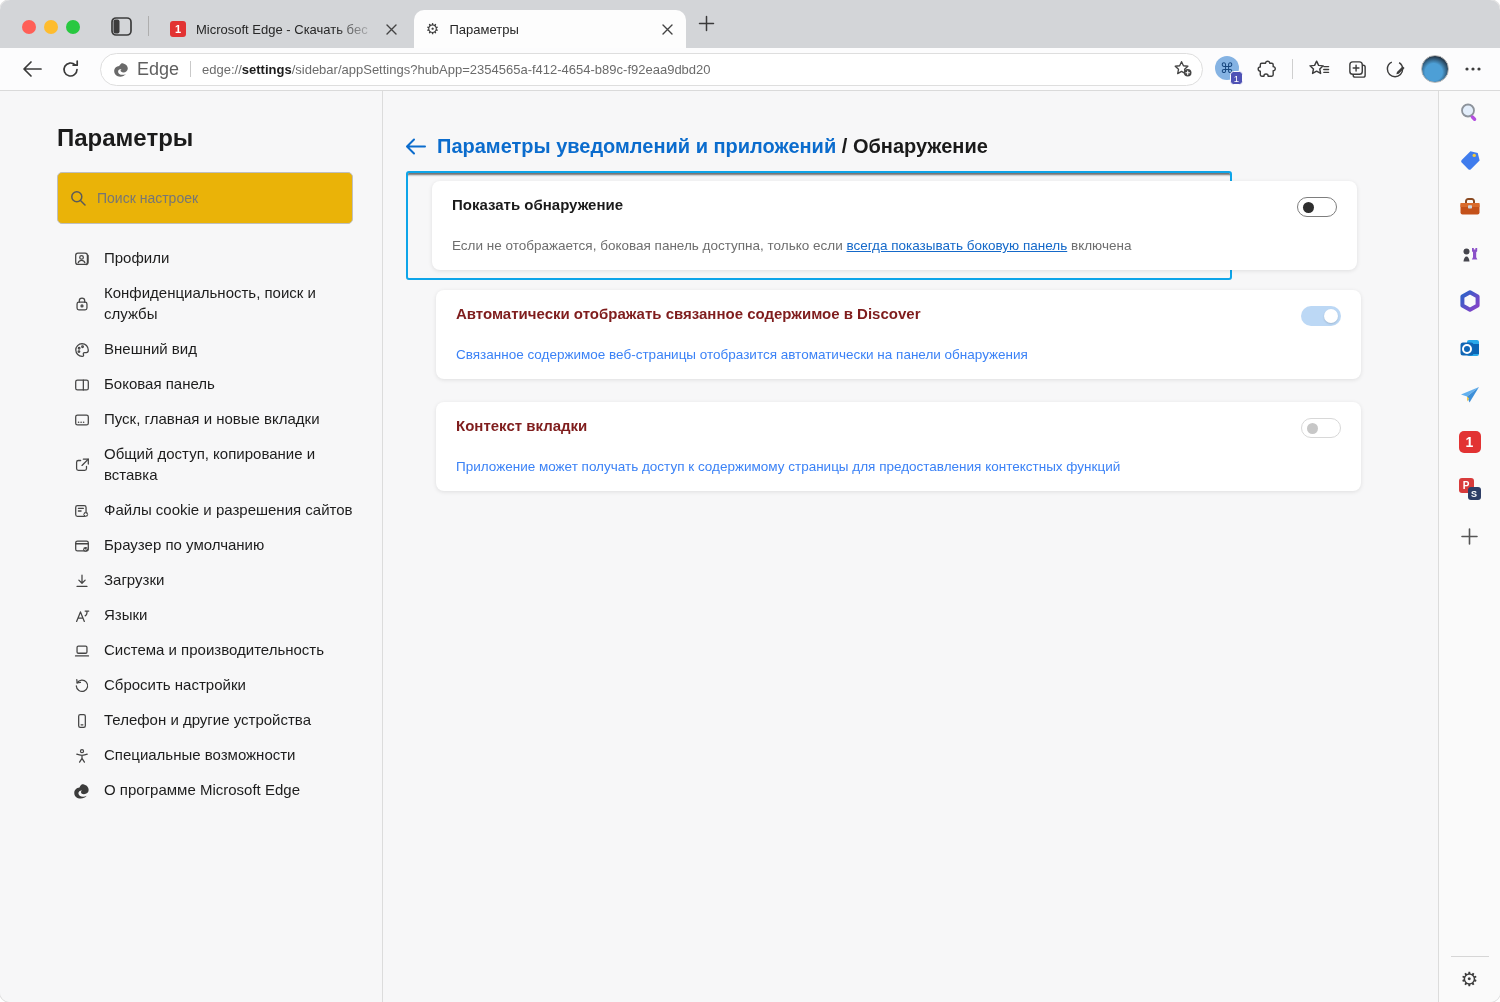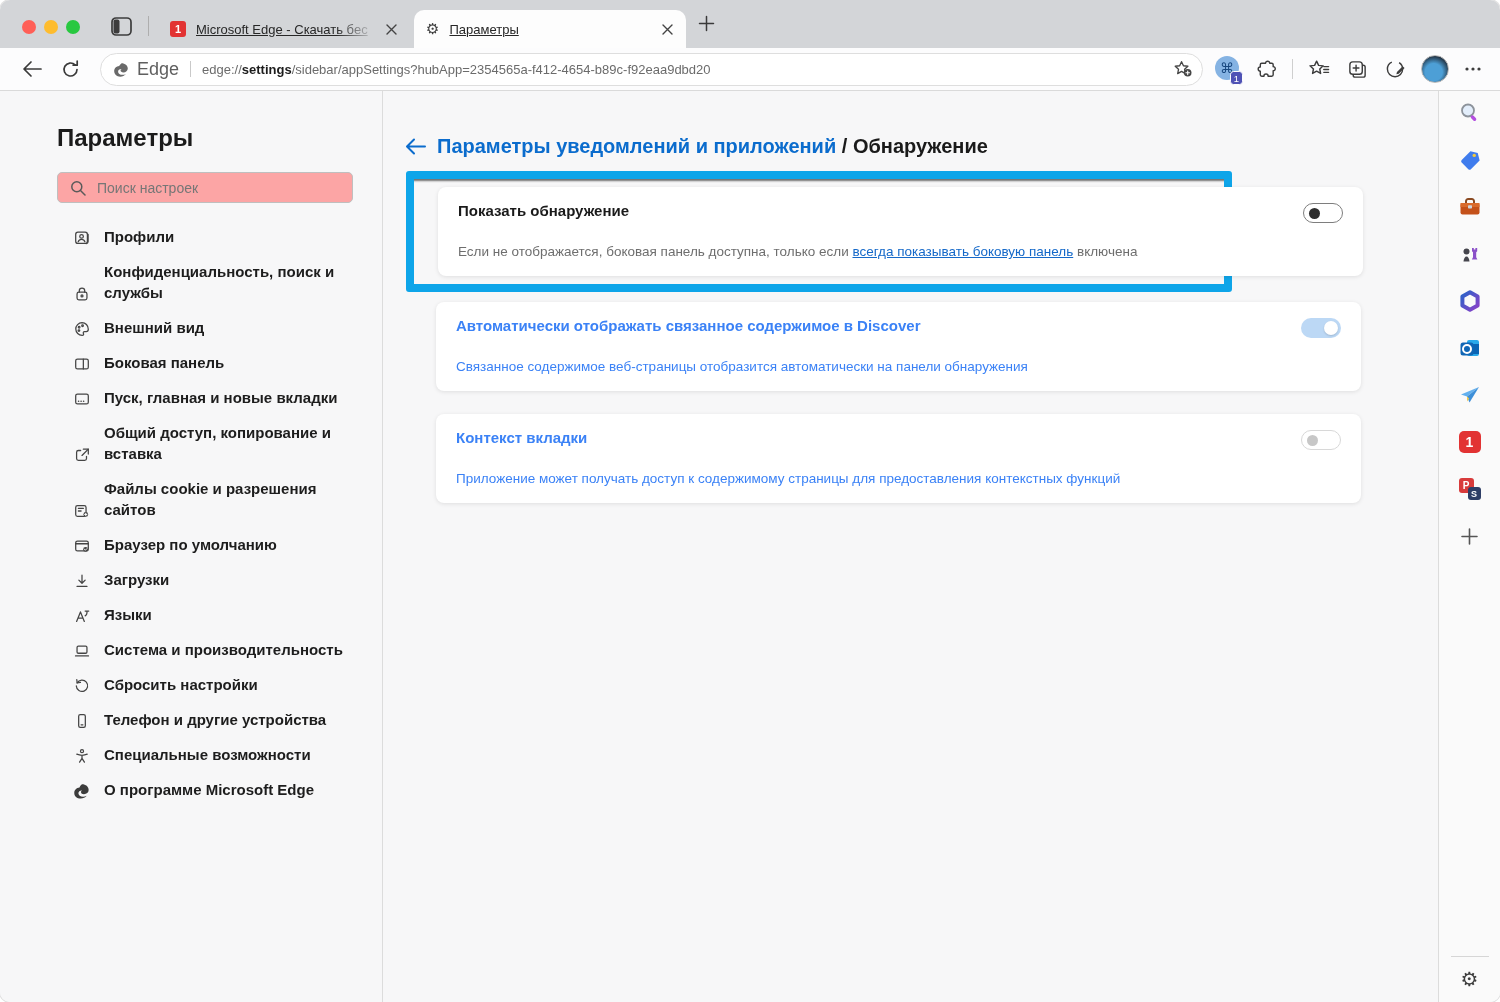--- a/index.html
+++ b/index.html
@@ -9,21 +9,21 @@
   
   .tabstrip{height:48px;background:#d3d5d8;display:flex;align-items:flex-end;flex:0 0 auto;position:relative;}
   .traffic{position:absolute;left:22px;top:20px;display:flex;gap:8px;}
   .tl{width:14px;height:14px;border-radius:50%;display:inline-block;}
   .tl.red{background:#ff5f57;}.tl.yellow{background:#febc2e;}.tl.green{background:#28c840;}
   .tabmenu{position:absolute;left:111px;top:17px;background:none;border:none;padding:0;cursor:pointer;}
   .strip-vdiv{position:absolute;left:148px;top:16px;width:1px;height:20px;background:#aeaeae;}
   .tab{height:38px;display:flex;align-items:center;padding:0 10px 0 12px;font-size:13px;color:#272727;}
   .tab.inactive{position:absolute;left:158px;bottom:0;width:252px;}
   .tab.active{position:absolute;left:414px;bottom:0;width:272px;background:#fdfdfd;border-radius:10px 10px 0 0;}
-  .tab-title{flex:1;white-space:nowrap;overflow:hidden;margin:0 6px 0 10px;text-decoration:underline;}
+  .tab-title{flex:1;white-space:nowrap;overflow:hidden;margin:0 6px 0 10px;}
   .tab.inactive .tab-title{-webkit-mask-image:linear-gradient(90deg,#000 78%,transparent);mask-image:linear-gradient(90deg,#000 78%,transparent);}
   .favicon-red1{width:16px;height:16px;border-radius:3px;background:#e23333;color:#fff;font-size:11px;font-weight:bold;display:flex;align-items:center;justify-content:center;flex:0 0 auto;}
   .favicon-gear{font-size:15px;color:#3d3d3d;line-height:16px;flex:0 0 auto;}
   .tab-close{width:18px;height:18px;display:flex;align-items:center;justify-content:center;border-radius:4px;cursor:pointer;flex:0 0 auto;}
   .newtab{position:absolute;left:698px;top:15px;background:none;border:none;font-size:19px;line-height:19px;color:#333;padding:0;cursor:pointer;}
 
   
   .toolbar{height:43px;background:#fcfcfd;border-bottom:1px solid #dadada;display:flex;align-items:center;padding:0 16px 0 20px;flex:0 0 auto;}
   .tbtn{background:none;border:none;padding:0 2px;margin:0;display:flex;align-items:center;justify-content:center;cursor:pointer;}
   .tbtn + .tbtn{margin-left:14px;}
@@ -39,41 +39,41 @@
   .ext-badge .circ{width:24px;height:24px;border-radius:50%;background:#85b3e3;color:#17477f;font-size:14px;display:flex;align-items:center;justify-content:center;}
   .ext-badge .bdg{position:absolute;right:-2px;bottom:-3px;width:13px;height:14px;border-radius:3.5px;background:#4f52b5;color:#fff;font-size:9.5px;display:flex;align-items:center;justify-content:center;border:1.5px solid #fcfcfd;}
   .avatar{width:28px;height:28px;border-radius:50%;background:radial-gradient(circle at 45% 62%, #4d9fd6 0 40%, #203040 75%);border:1px solid #b9b9b9;cursor:pointer;}
 
   
   .body-row{flex:1;display:flex;min-height:0;background:#f7f7f8;}
 
   
   .nav{width:383px;flex:0 0 auto;border-right:1px solid #dcdcdc;padding:33px 22px 0 57px;overflow:hidden;}
   .nav h1{margin:0;font-size:24px;font-weight:700;color:#1b1b1b;}
-  .search{margin-top:20px;width:296px;height:31px;background:#fca5a5;border:1px solid #bfbfbf;border-radius:5px;display:flex;align-items:center;padding:0 8px 0 12px;}
+  .search{margin-top:20px;width:296px;height:52px;background:#eab308;border:1px solid #bfbfbf;border-radius:5px;display:flex;align-items:center;padding:0 8px 0 12px;}
   .search input{border:none;outline:none;flex:1;font-size:14px;color:#1f1f1f;margin-left:9px;background:transparent;font-family:inherit;}
   .search input::placeholder{color:#767676;}
   .navlist{margin:16px 0 0 16px;display:flex;flex-direction:column;}
-  .nv{display:flex;align-items:flex-end;padding:7px 0;cursor:pointer;font-weight:bold;}
+  .nv{display:flex;align-items:center;padding:7px 0;cursor:pointer;}
   .nv .ic{width:18px;height:18px;flex:0 0 auto;margin:2px 13px 0 0;}
   .nv .ic svg{stroke:#454545;fill:none;stroke-width:1.4;stroke-linecap:round;stroke-linejoin:round;}
   .nv .lbl{font-size:15px;line-height:21px;color:#1d1d1d;}
 
   
   .main{flex:1;min-width:0;padding:44px 0 0 21px;}
   .crumbrow{display:flex;align-items:center;gap:10px;}
   .backbtn{background:none;border:none;padding:0;cursor:pointer;display:flex;}
   .crumb{font-size:20px;font-weight:700;color:#1a1a1a;white-space:nowrap;}
   .crumb a{color:#0b6ccd;font-weight:600;text-decoration:none;cursor:pointer;}
-  .redbox{margin:13px 0 0 2px;width:826px;border:8px solid #0ea5e9;border-radius:3px;padding:8px 0 8px 24px;box-shadow:inset 0 4px 2px -2px rgba(40,40,40,.65);}
+  .redbox{margin:13px 0 0 2px;width:826px;border:2px solid #0ea5e9;border-radius:3px;padding:8px 0 8px 24px;box-shadow:inset 0 4px 2px -2px rgba(40,40,40,.65);}
   .card{width:925px;background:#fff;border-radius:8px;box-shadow:0 1px 4px rgba(0,0,0,.10);padding:15px 72px 15px 20px;position:relative;}
   .card .ct{font-size:15px;font-weight:700;color:#1a1a1a;}
   .card .cd{font-size:13.5px;color:#6e6e6e;margin-top:24px;line-height:18px;}
   .card .cd a{color:#1569c9;text-decoration:underline;cursor:pointer;}
-  .card.disabled .ct{color:#3b82f6;}
+  .card.disabled .ct{color:#7f1d1d;}
   .card.disabled .cd{color:#3b82f6;}
   .card2{margin:10px 0 0 32px;}
   .card3{margin:23px 0 0 32px;}
   .toggle{position:absolute;right:20px;top:16px;width:40px;height:20px;border-radius:10px;cursor:pointer;}
   .toggle .knob{position:absolute;border-radius:50%;}
   .tg-off-on{border:1px solid #7e7e7e;background:#fff;}
   .tg-off-on .knob{width:11px;height:11px;background:#2e2e2e;left:5px;top:3.5px;}
   .tg-on-dis{background:#bcd8f5;}
   .tg-on-dis .knob{width:14px;height:14px;background:#fff;right:3px;top:3px;box-shadow:0 1px 2px rgba(0,0,0,.15);}
   .tg-off-dis{border:1px solid #d8d8d8;background:#fff;}

